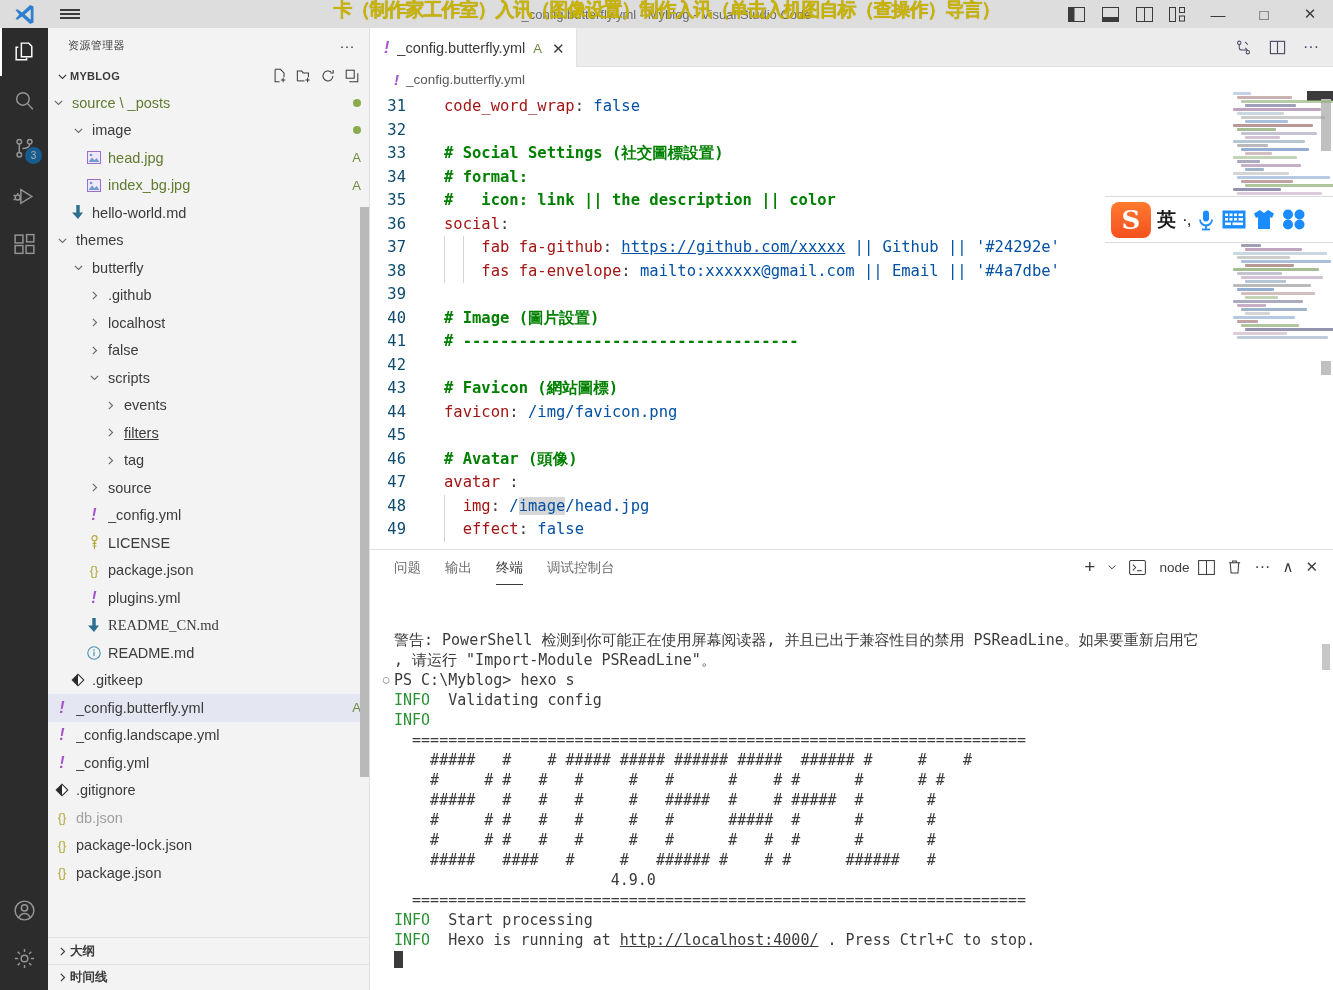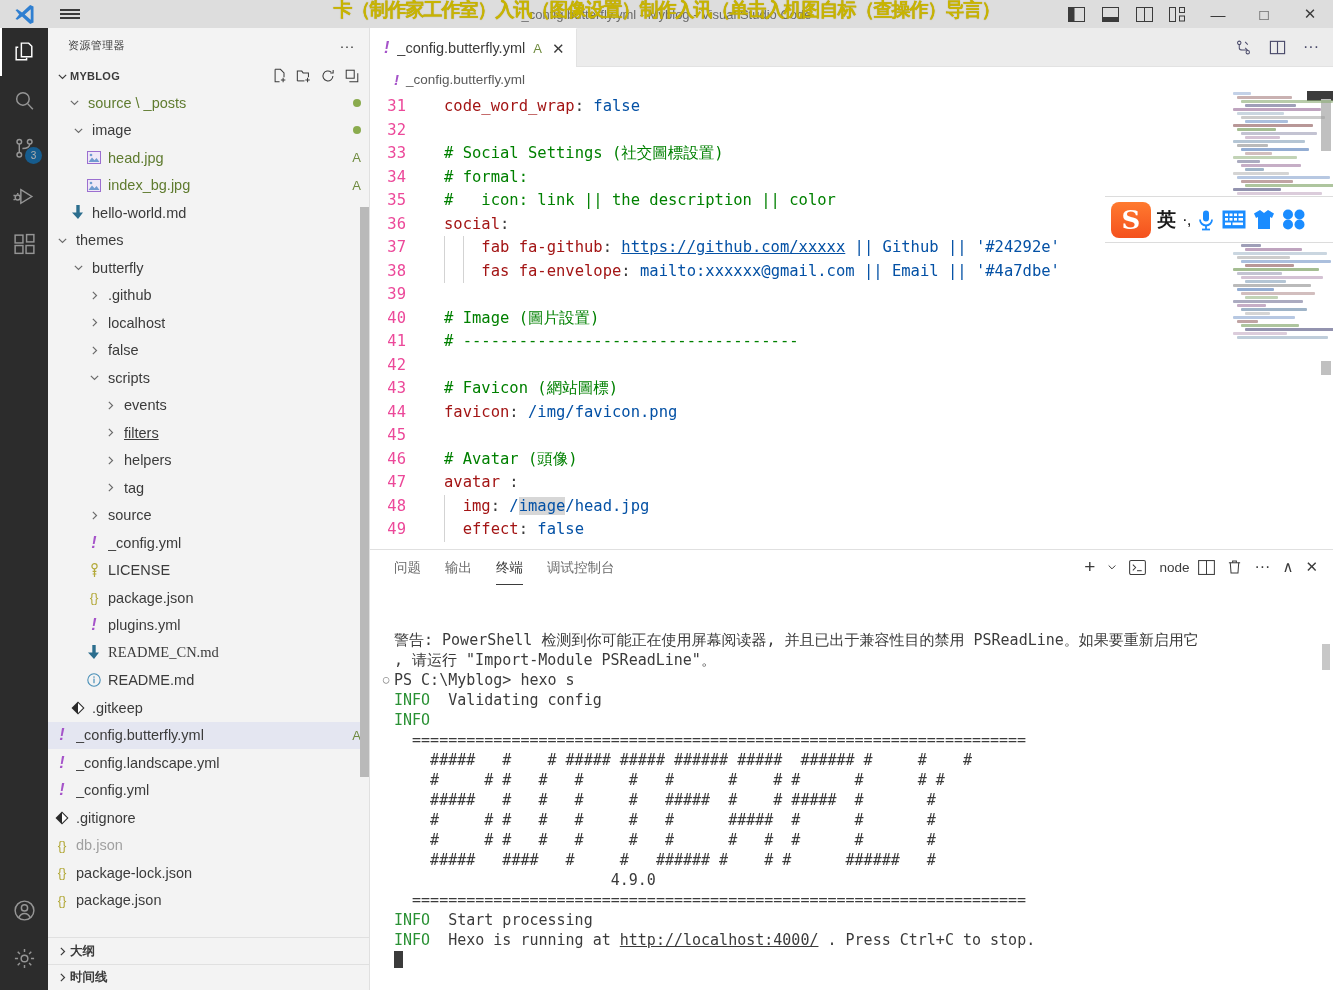--- a/index.html
+++ b/index.html
@@ -99,25 +99,25 @@
   .tabs-actions .ic { width:24px; height:24px; display:flex; align-items:center; justify-content:center; color:#4a4a6a; }
   .breadcrumb { height:24px; display:flex; align-items:center; gap:7px; padding-left:24px; font-size:13.5px; color:#5a5a5a; background:#ffffff;}
 
   
   .codearea { flex: 1 1 auto; position: relative; overflow: hidden; background:#ffffff; display:flex; min-height:0; }
   .code {
     flex: 1 1 auto; font-family: "DejaVu Sans Mono", "Liberation Mono", monospace;
     font-size: 15.5px; line-height: 23.5px; padding-top: 4px; white-space: pre; position:relative; overflow:hidden;
   }
   .cl { display:flex; height:23.5px; }
-  .ln { width: 58px; flex:0 0 58px; text-align:right; padding-right:22px; color:#ec4899; }
+  .ln { width: 58px; flex:0 0 58px; text-align:right; padding-right:22px; color:#0c4a6e; }
   .ct { flex:1 1 auto; padding-left: 16px; }
   .k-key { color:#a31515; }
   .k-val { color:#0451a5; }
-  .k-com { color:#008000; }
+  .k-com { color:#008000;font-weight:bold; }
   .k-link { color:#0451a5; text-decoration: underline; }
   .k-punc { color:#3b3b3b; }
   .hl { background:#d7d7d7; }
 
   .minimap { width: 108px; flex:0 0 108px; position:relative; background:#ffffff; overflow:hidden; }
   .mm-line { height: 3px; margin: 1px 0 1px 8px; border-radius:1px; }
   .editor-vscroll { position:absolute; right:2px; top:8px; width:10px; height:52px; background:#c0c0c0; }
   .editor-vscroll2 { position:absolute; right:2px; top:270px; width:10px; height:14px; background:#c0c0c0; }
   .ovr-dark { position:absolute; right:0; top:0; width:26px; height:10px; background:#3b3b3b; }
 
@@ -301,21 +301,21 @@
           <span class="ic">
             <svg width="16" height="16" viewBox="0 0 18 18" fill="none" stroke="#3b3b3b" stroke-width="1.15">
                 <rect x="2.5" y="2.5" width="9" height="9"></rect>
                 <path d="M6 15.5h9.5V6"></path>
               </svg>
           </span>
         </span>
       </div>
 
       <div class="tree" id="tree">
-        <div class="row greenish" style="padding-left: 16px; justify-content: space-between;">
+        <div class="row greenish" style="padding-left: 0; justify-content: space-between;">
             <span class="icon">
               <svg width="11" height="11" viewBox="0 0 12 12">
                 <path d="M2 4.2 6 8.2 10 4.2" fill="none" stroke="#6b6b6b" stroke-width="1.3"></path>
               </svg>
             </span>
             <span class="label">source \ _posts</span>
             <span class="dot"></span>
           </div>
           <div class="row" style="padding-left: 20px;">
             <span class="icon">
@@ -412,28 +412,20 @@
             </span>
             <span class="label">events</span>
           </div>
           <div class="row" style="padding-left: 52px; text-decoration: underline;">
             <span class="icon">
               <svg width="11" height="11" viewBox="0 0 12 12">
                 <path d="M4.2 2 8.2 6 4.2 10" fill="none" stroke="#6b6b6b" stroke-width="1.3"></path>
               </svg>
             </span>
             <span class="label">filters</span>
-          </div>
-          <div class="row" style="padding-left: 52px;">
-            <span class="icon">
-              <svg width="11" height="11" viewBox="0 0 12 12">
-                <path d="M4.2 2 8.2 6 4.2 10" fill="none" stroke="#6b6b6b" stroke-width="1.3"></path>
-              </svg>
-            </span>
-            <span class="label">helpers</span>
           </div>
           <div class="row" style="padding-left: 52px;">
             <span class="icon">
               <svg width="11" height="11" viewBox="0 0 12 12">
                 <path d="M4.2 2 8.2 6 4.2 10" fill="none" stroke="#6b6b6b" stroke-width="1.3"></path>
               </svg>
             </span>
             <span class="label">tag</span>
           </div>
           <div class="row" style="padding-left: 36px;">

